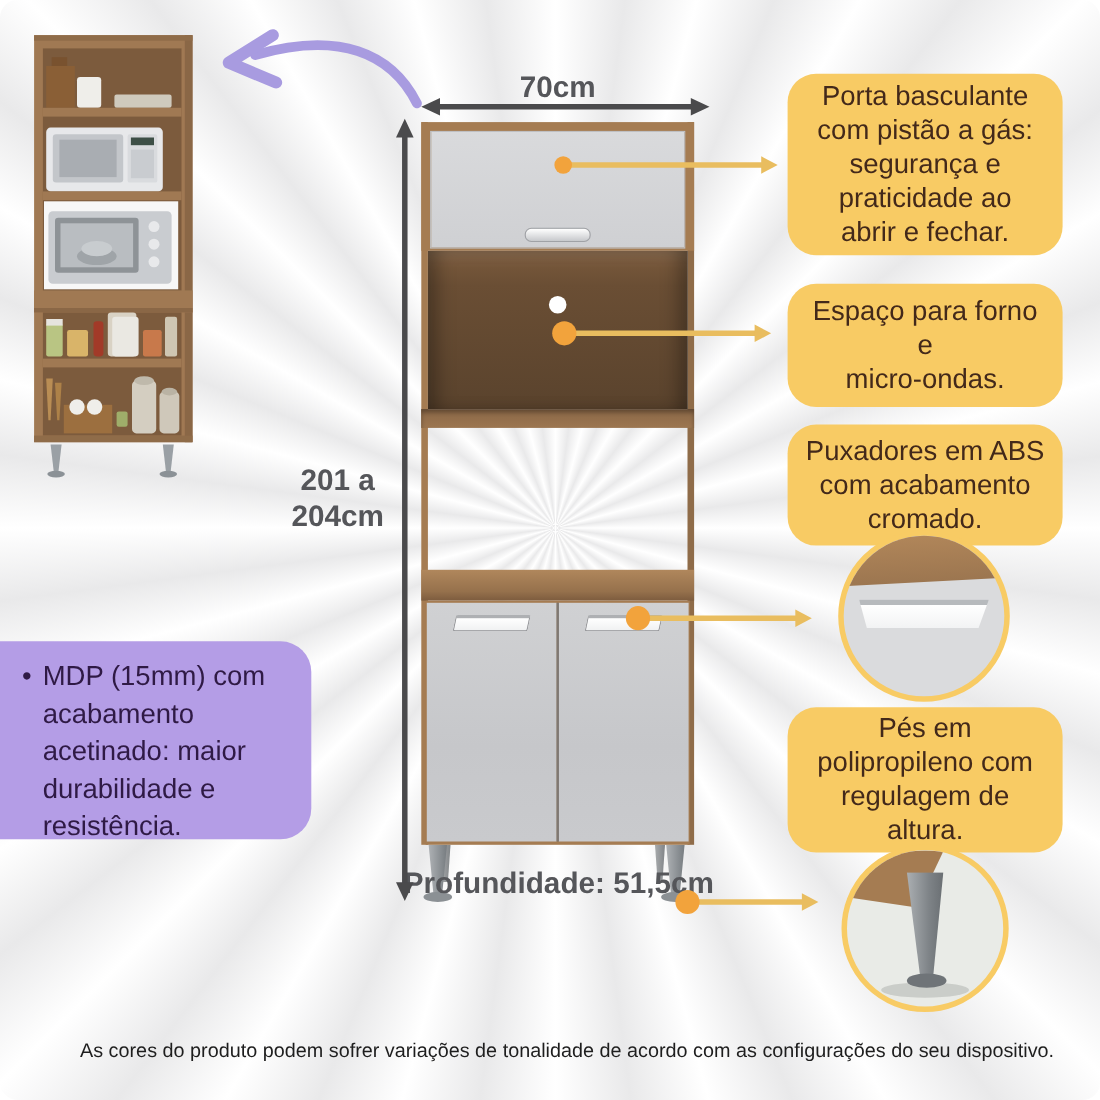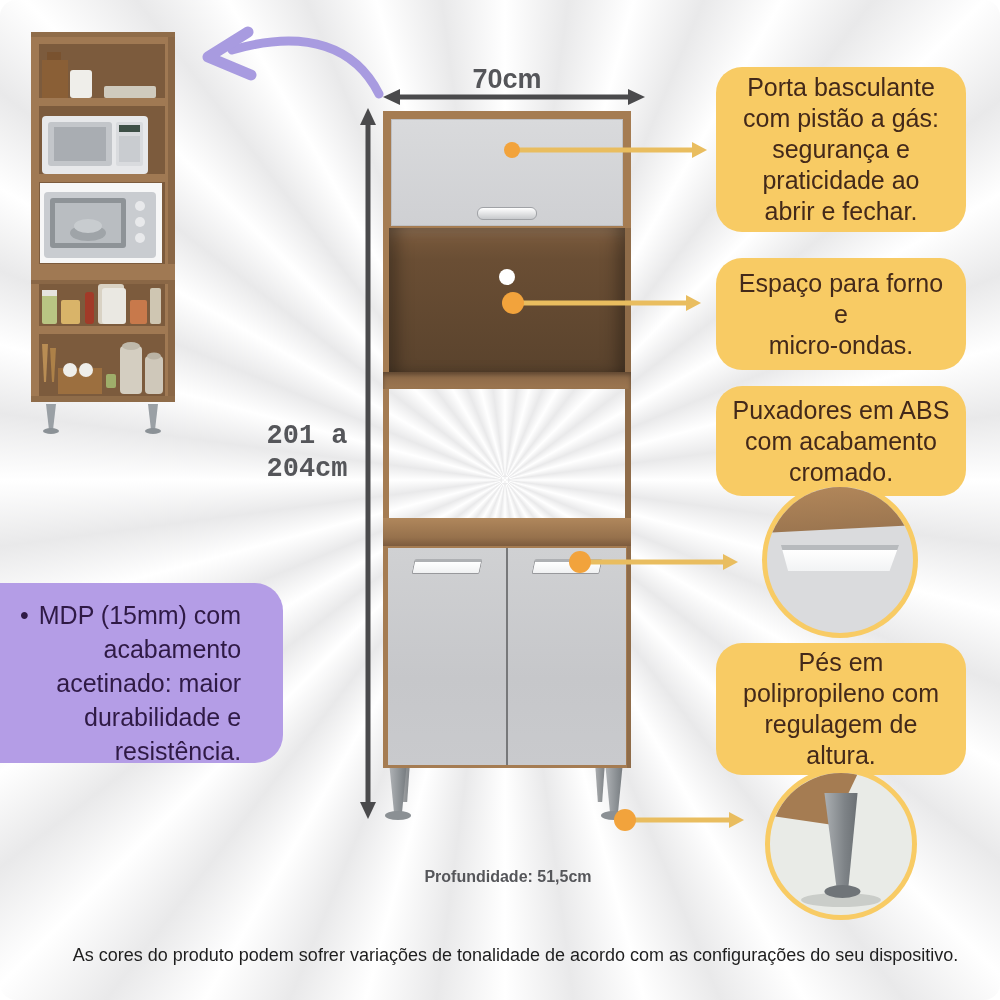--- a/index.html
+++ b/index.html
@@ -3,21 +3,21 @@
 <meta charset="utf-8">
 <style>
   html,body{margin:0;padding:0;background:#fff;}
   .stage{
     position:relative;width:1000px;height:1000px;overflow:hidden;
     font-family:"Liberation Sans",sans-serif;
     background:repeating-conic-gradient(from 0deg at 50.5% 48%, #ffffff 0deg, #e9e9ea 7.5deg, #ffffff 15deg);
     border-radius:16px;
   }
   .abs{position:absolute;}
-  .prelines{white-space:pre-line;text-align:right;}
+  .prelines{white-space:pre-line;}
 
   
   .photo{left:28px;top:26px;width:150px;height:412px;}
 
   
   .overlay{left:0;top:0;width:1000px;height:1000px;pointer-events:none;z-index:6;}
 
   
   .cab{left:383px;top:111px;width:248px;height:657px;z-index:2;}
   .cab .rail-l,.cab .rail-r{position:absolute;top:0;bottom:0;width:6px;background:#a57c52;}
@@ -44,22 +44,22 @@
     width:66px;height:11px;background:linear-gradient(180deg,#ffffff,#f0f1f2);
     border:1px solid #98999c;border-top:3px solid #aeb0b3;border-radius:2px;}
   .leg{position:absolute;background:linear-gradient(90deg,#b7babd,#878c90 65%,#6f7478);
     clip-path:polygon(12% 0,88% 0,68% 100%,32% 100%);z-index:1;}
   .leg.back{opacity:.8;filter:brightness(.85);}
   .foot{position:absolute;width:26px;height:9px;border-radius:50%;background:#8b9094;z-index:1;}
 
   
   .dim-label{color:#55565a;font-weight:bold;text-align:center;z-index:3;}
   #width-label{left:383px;top:64px;width:248px;font-size:27px;}
-  #height-label{left:252px;top:420px;width:110px;font-size:27px;line-height:33px;font-family:Liberation Mono, monospace;}
-  #depth-label{left:308px;top:868px;width:400px;font-size:16px;}
+  #height-label{left:252px;top:420px;width:110px;font-size:27px;line-height:33px;}
+  #depth-label{left:308px;top:788px;width:400px;font-size:27px;}
 
   
   .ybox{left:716px;width:250px;background:#f8cb64;border-radius:26px;
     display:flex;align-items:center;justify-content:center;text-align:center;
     color:#43291a;font-size:25px;line-height:31px;z-index:3;box-sizing:border-box;padding:4px 8px;}
   #box-porta{top:67px;height:165px;}
   #box-espaco{top:258px;height:112px;}
   #box-puxadores{top:386px;height:110px;}
   #box-pes{top:643px;height:132px;justify-content:center;}
 

